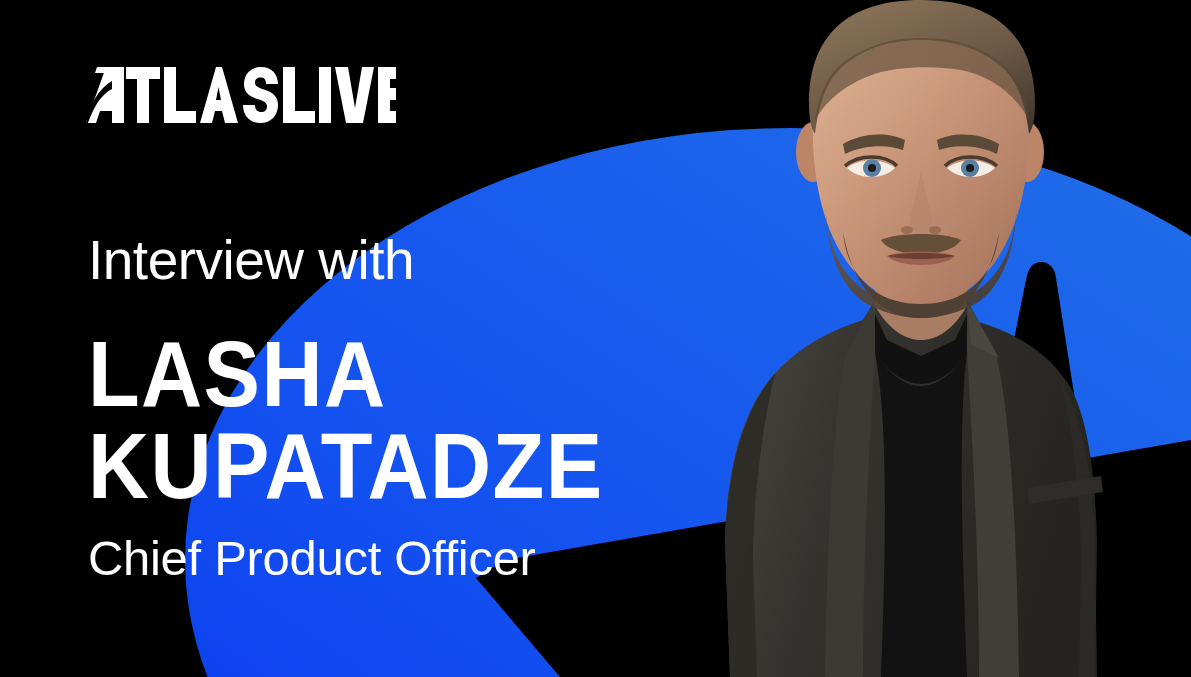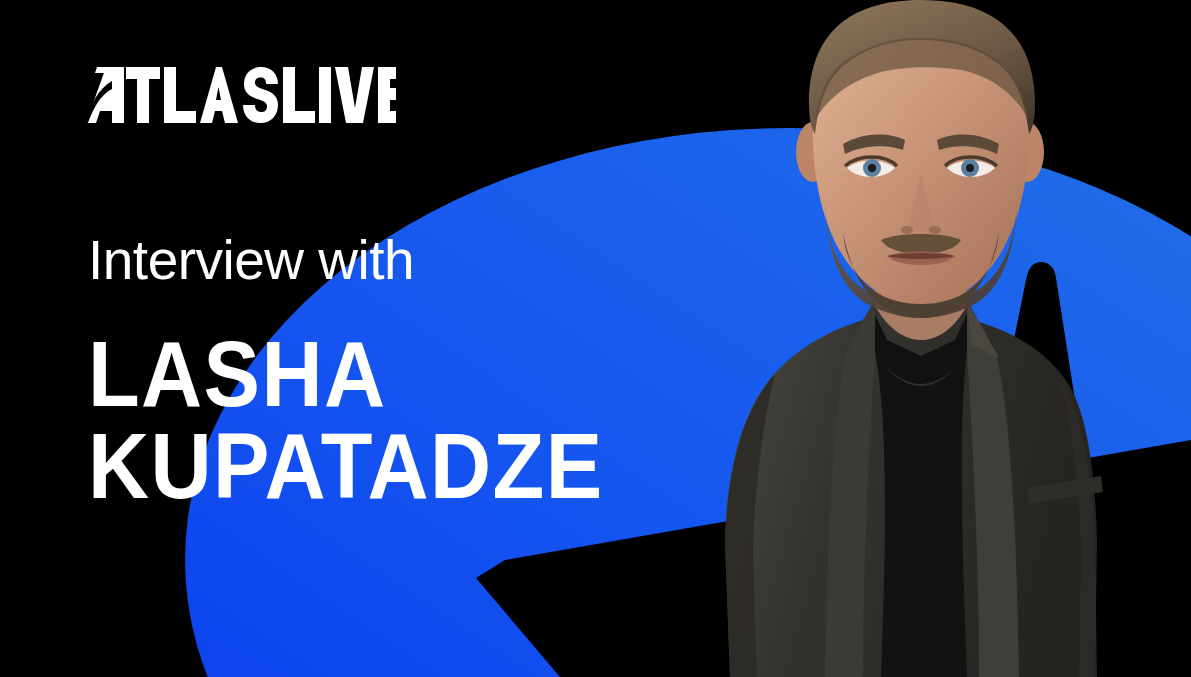--- a/index.html
+++ b/index.html
@@ -319,16 +319,17 @@
         </svg>
       </div>
 
     <div id="headline-block">
       <div class="line-interview">Interview with</div>
 
       <div class="name-line" id="name-first">LASHA</div>
 
       <div class="name-line" id="name-last">KUPATADZE</div>
 
+      <div class="line-role">Chief Product Officer</div>
     </div>
 
   </div>
 </div>
 
 </body></html>

